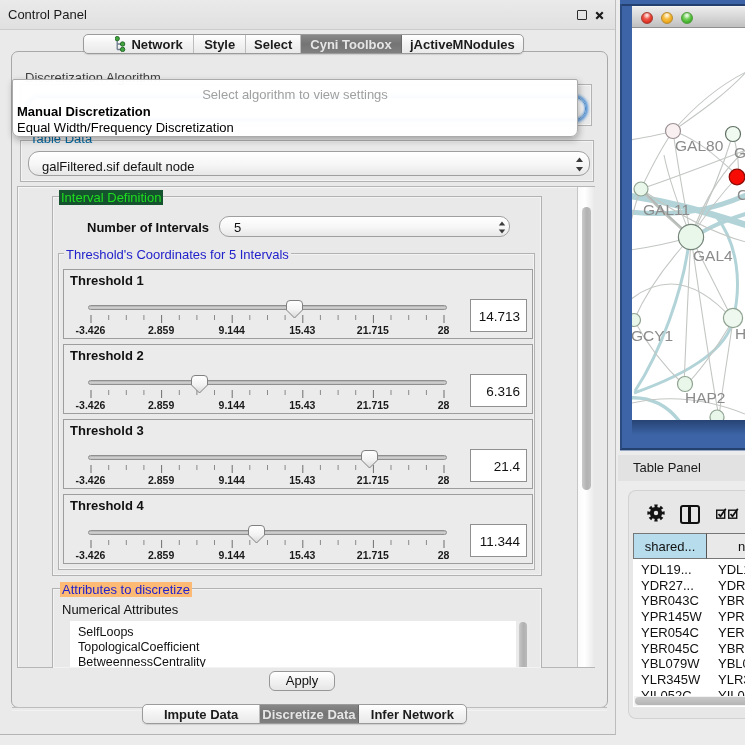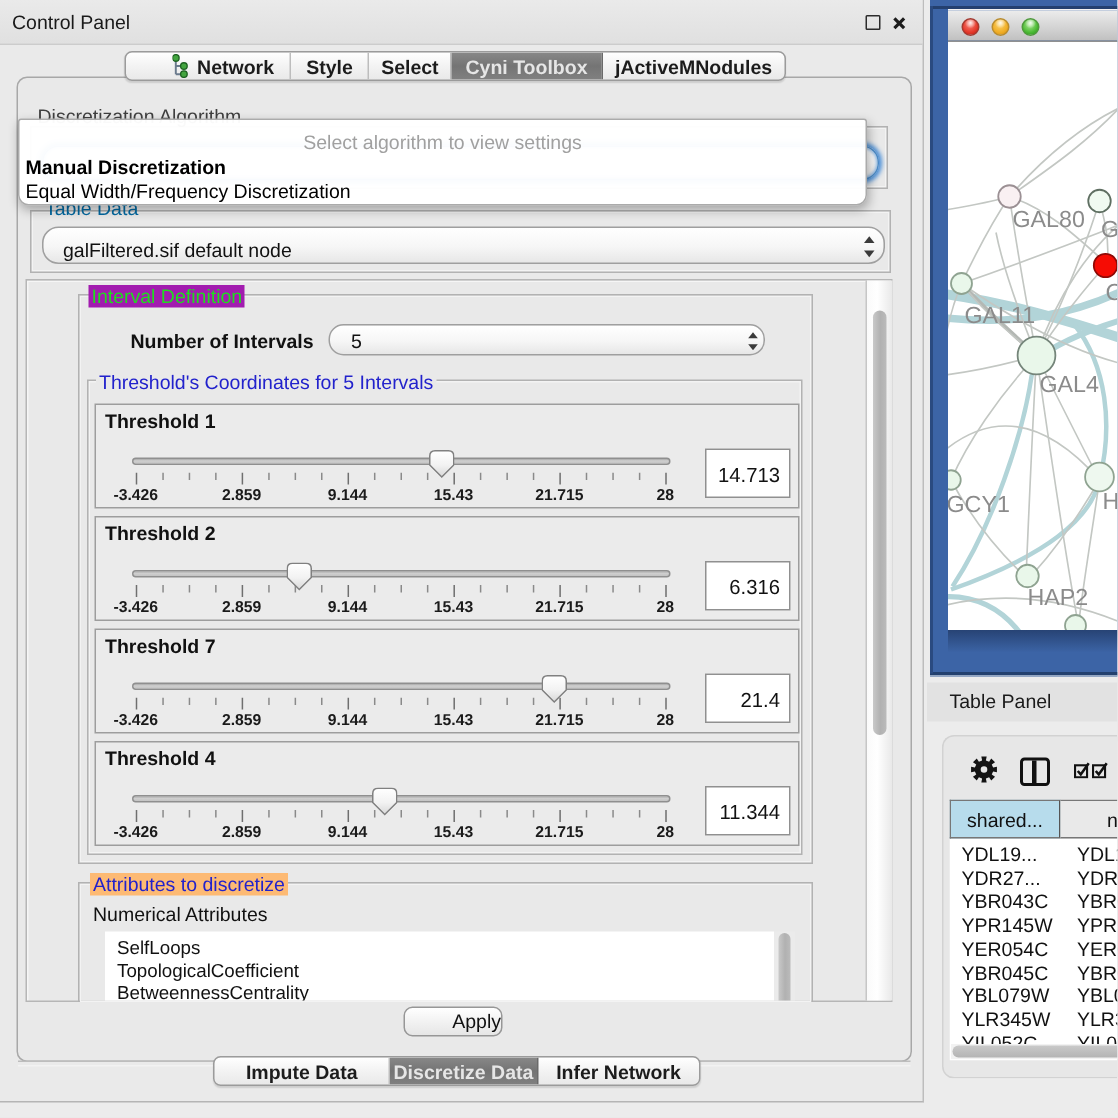--- a/index.html
+++ b/index.html
@@ -74,21 +74,21 @@
         <path d="M4.5 0.5 L8 5 L1 5 Z" fill="#3a3a3a"></path>
         <path d="M4.5 14.5 L8 10 L1 10 Z" fill="#3a3a3a"></path>
       </svg>
   </div>
 
   <div class="abs" style="left:17px;top:186px;width:578px;height:482px;border:1px solid #b6b6b6;box-shadow:inset 1px 1px 0 #f6f6f6;box-sizing:border-box;"></div>
   <div class="abs vsb-track" style="left:577px;top:187px;width:17px;height:480px;"></div>
   <div class="abs thumb" style="left:582px;top:207px;width:9px;height:283px;"></div>
 
   <div class="abs group" style="left:52px;top:196px;width:490px;height:380px;"></div>
-  <div class="abs gtitle" style="left:59px;top:190px;color:#1fdd1f;background:#a21caf;padding:0 2px;">Interval Definition</div>
+  <div class="abs gtitle" style="left:59px;top:190px;color:#1fdd1f;background:#14532d;padding:0 2px;">Interval Definition</div>
 
   <div class="abs" style="left:87px;top:220px;font-size:13px;font-weight:700;color:#111;">Number of Intervals</div>
   <div class="abs combo" style="left:219px;top:216px;width:291px;height:21px;border-radius:10px;">
     <span class="ct" style="left:14px;top:3px;">5</span>
     <svg class="abs" style="left:278px;top:4px;" width="8" height="13" viewBox="0 0 8 13">
         <path d="M4 0.5 L7.2 4.5 L0.8 4.5 Z" fill="#3a3a3a"></path>
         <path d="M4 12.5 L7.2 8.5 L0.8 8.5 Z" fill="#3a3a3a"></path>
       </svg>
   </div>
 
@@ -181,21 +181,21 @@
           <stop offset="0.55" stop-color="#f2f2f2"></stop>
           <stop offset="1" stop-color="#d8d8d8"></stop>
         </linearGradient>
       </defs>
       <path d="M4 0.5 L13 0.5 Q16.5 0.5 16.5 4 L16.5 10 L8.5 18 L0.5 10 L0.5 4 Q0.5 0.5 4 0.5 Z" fill="url(#g1999)" stroke="#808080" stroke-width="1"></path>
     </svg>
   <div class="abs vbox" style="left:470px;top:374px;">
       <span>6.316</span>
     </div>
   <div class="abs tpanel" style="top:419px;">
-      <span class="tt">Threshold 7</span>
+      <span class="tt">Threshold 3</span>
     </div>
   <div class="abs" style="left:88px;top:455px;width:359px;height:5px;background:linear-gradient(#a9a9a9,#cfcfcf 40%,#c3c3c3);border:1px solid #8f8f8f;border-radius:3px;box-sizing:border-box;"></div>
   <svg class="abs" style="left:88px;top:465px" width="359" height="9">
       <rect x="20.2" y="0" width="1" height="5" fill="#8a8a8a"></rect>
       <rect x="37.8" y="0" width="1" height="5" fill="#8a8a8a"></rect>
       <rect x="55.4" y="0" width="1" height="5" fill="#8a8a8a"></rect>
       <rect x="90.8" y="0" width="1" height="5" fill="#8a8a8a"></rect>
       <rect x="108.4" y="0" width="1" height="5" fill="#8a8a8a"></rect>
       <rect x="126.0" y="0" width="1" height="5" fill="#8a8a8a"></rect>
       <rect x="161.3" y="0" width="1" height="5" fill="#8a8a8a"></rect>
@@ -282,21 +282,21 @@
 
   <div class="abs group" style="left:52px;top:588px;width:490px;height:80px;border-bottom:none;"></div>
   <div class="abs gtitle" style="left:60px;top:582px;color:#2222cc;background:#fdba74;padding:0 2px;">Attributes to discretize</div>
   <div class="abs" style="left:62px;top:602px;font-size:13px;font-weight:400;color:#111;">Numerical Attributes</div>
   <div class="abs" style="left:70px;top:621px;width:446px;height:46px;background:#ffffff;overflow:hidden;">
     <div style="font-size:12.5px;color:#111;padding:4px 0 0 8px;line-height:15px;">SelfLoops<br>TopologicalCoefficient<br>BetweennessCentrality</div>
   </div>
   <div class="abs" style="left:516px;top:621px;width:14px;height:46px;background:#ebebeb;"></div>
   <div class="abs thumb" style="left:519px;top:622px;width:8px;height:45px;border-radius:4px 4px 0 0;"></div>
 
-  <div class="abs" style="left:269px;top:671px;width:66px;height:20px;border:1px solid #979797;border-radius:6px;background:linear-gradient(#ffffff,#f2f2f2 50%,#e6e6e6);box-sizing:border-box;text-align:right;font-size:13px;color:#111;line-height:18px;">Apply</div>
+  <div class="abs" style="left:269px;top:671px;width:66px;height:20px;border:1px solid #979797;border-radius:6px;background:linear-gradient(#ffffff,#f2f2f2 50%,#e6e6e6);box-sizing:border-box;text-align:center;font-size:13px;color:#111;line-height:18px;">Apply</div>
 
   <div class="abs" style="left:12px;top:707px;width:595px;height:2px;border-top:1px solid #bdbdbd;border-bottom:1px solid #f2f2f2;"></div>
   <div class="abs seg" style="left:142px;top:704px;width:325px;">
     <div class="s" style="width:118px;">Impute Data</div>
     <div class="s sel" style="width:99px;">Discretize Data</div>
     <div class="s" style="width:108px;">Infer Network</div>
   </div>
 
   <div id="popup" class="abs"></div>
   <div class="abs" style="left:12px;top:87px;width:566px;text-align:center;font-size:13px;color:#a0a0a0;">Select algorithm to view settings</div>

